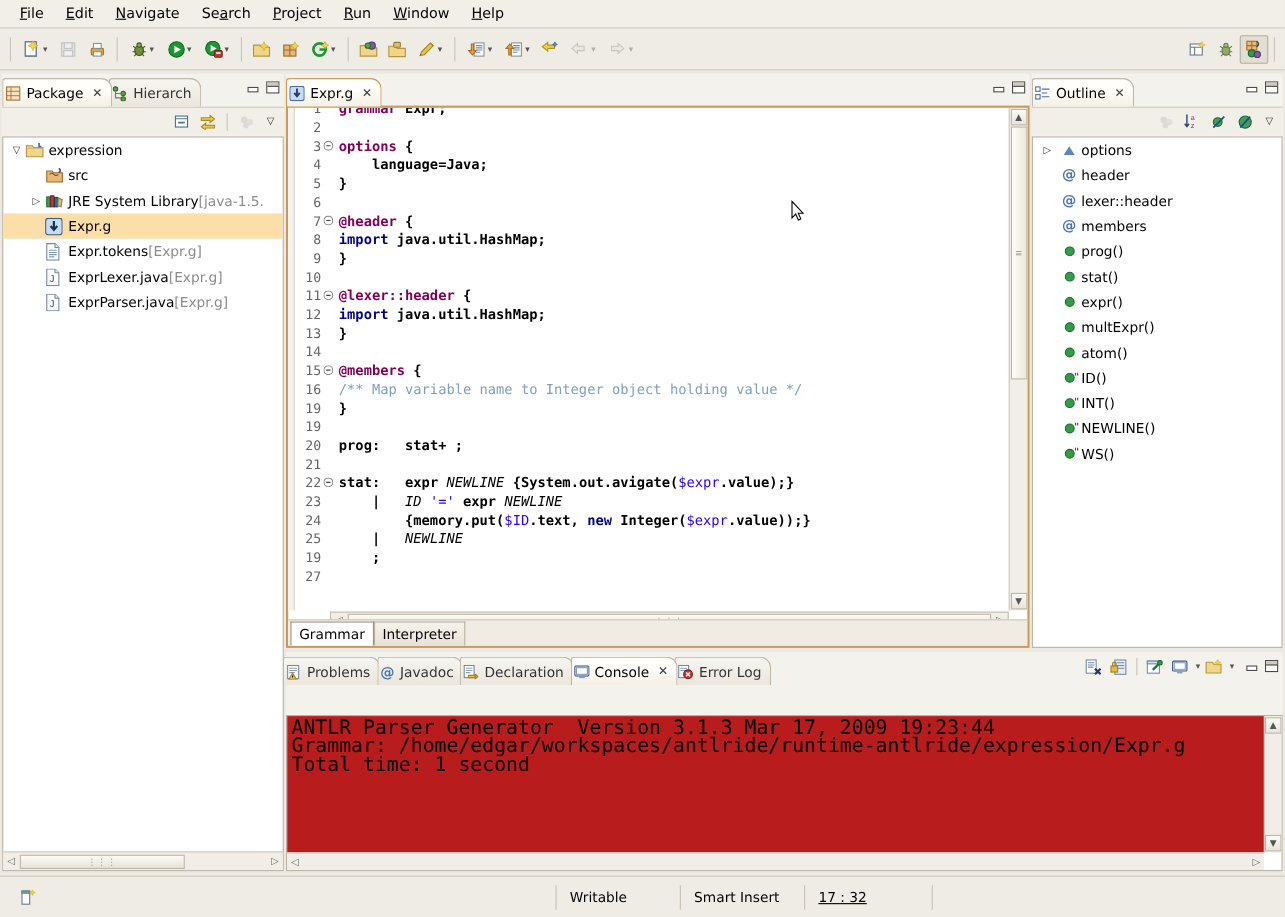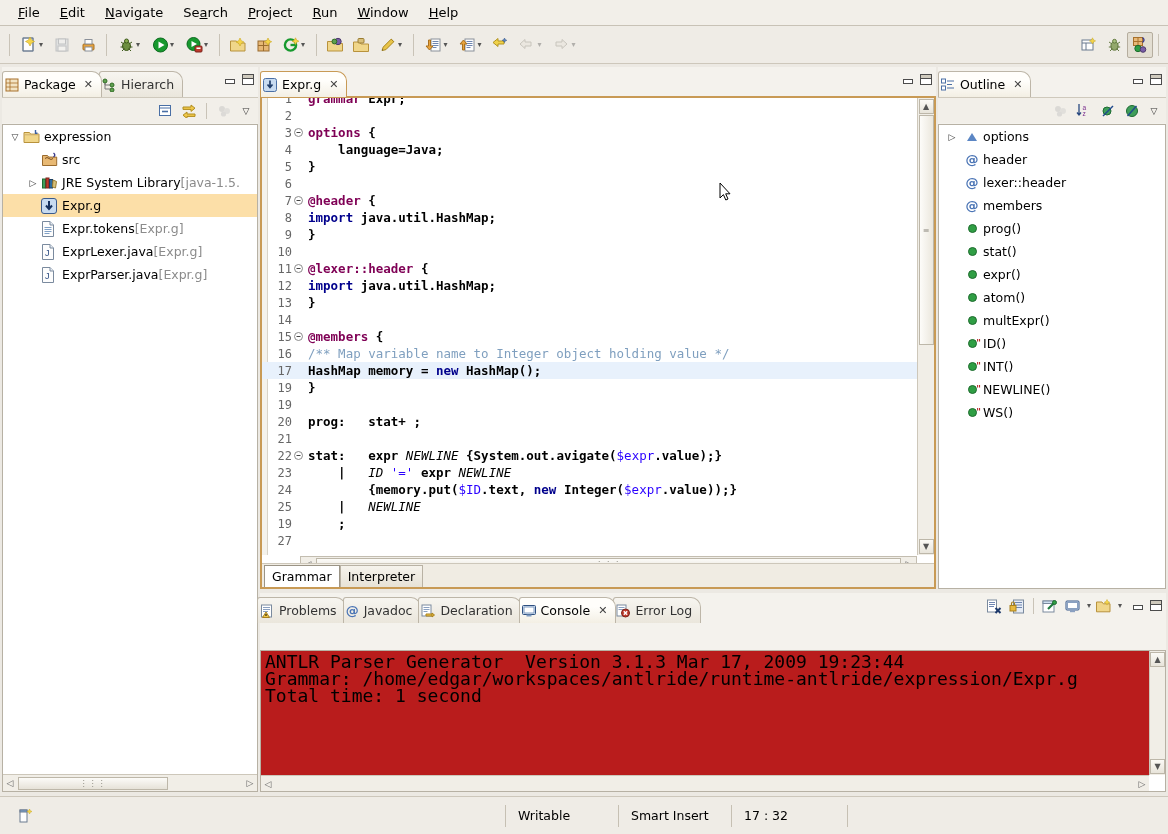--- a/index.html
+++ b/index.html
@@ -637,21 +637,20 @@
                   <path d="M2.5 4.5 h4" stroke="#444"></path>
                 </svg></span><span class="ctext"><span class="k-kw">@lexer::header</span><span class="k-plain"> {</span></span></div>
             <div class="code-line"><span class="ln">12</span><span class="fold"></span><span class="ctext"><span class="k-jkw">import</span><span class="k-plain"> java.util.HashMap;</span></span></div>
             <div class="code-line"><span class="ln">13</span><span class="fold"></span><span class="ctext"><span class="k-plain">}</span></span></div>
             <div class="code-line"><span class="ln">14</span><span class="fold"></span><span class="ctext"></span></div>
             <div class="code-line"><span class="ln">15</span><span class="fold"><svg width="9" height="9" viewBox="0 0 9 9">
                   <circle cx="4.5" cy="4.5" r="4" fill="#fff" stroke="#8a8a8a"></circle>
                   <path d="M2.5 4.5 h4" stroke="#444"></path>
                 </svg></span><span class="ctext"><span class="k-kw">@members</span><span class="k-plain"> {</span></span></div>
             <div class="code-line"><span class="ln">16</span><span class="fold"></span><span class="ctext"><span class="k-cmt">/** Map variable name to Integer object holding value */</span></span></div>
-            <div class="code-line current"><span class="ln">17</span><span class="fold"></span><span class="ctext"><span class="k-plain">HashMap memory = </span><span class="k-jkw">new</span><span class="k-plain"> HashMap();</span></span></div>
             <div class="code-line"><span class="ln">19</span><span class="fold"></span><span class="ctext"><span class="k-plain">}</span></span></div>
             <div class="code-line"><span class="ln">19</span><span class="fold"></span><span class="ctext"></span></div>
             <div class="code-line"><span class="ln">20</span><span class="fold"></span><span class="ctext"><span class="k-plain">prog:   </span><span class="k-plain">stat</span><span class="k-plain">+ ;</span></span></div>
             <div class="code-line"><span class="ln">21</span><span class="fold"></span><span class="ctext"></span></div>
             <div class="code-line"><span class="ln">22</span><span class="fold"><svg width="9" height="9" viewBox="0 0 9 9">
                   <circle cx="4.5" cy="4.5" r="4" fill="#fff" stroke="#8a8a8a"></circle>
                   <path d="M2.5 4.5 h4" stroke="#444"></path>
                 </svg></span><span class="ctext"><span class="k-plain">stat:   </span><span class="k-plain">expr </span><span class="k-tok">NEWLINE</span><span class="k-plain"> {System.out.avigate(</span><span class="k-ref">$expr</span><span class="k-plain">.value);}</span></span></div>
             <div class="code-line"><span class="ln">23</span><span class="fold"></span><span class="ctext"><span class="k-plain">    |   </span><span class="k-tok">ID</span><span class="k-plain"> </span><span class="k-str">'='</span><span class="k-plain"> expr </span><span class="k-tok">NEWLINE</span></span></div>
             <div class="code-line"><span class="ln">24</span><span class="fold"></span><span class="ctext"><span class="k-plain">        {memory.put(</span><span class="k-ref">$ID</span><span class="k-plain">.text, </span><span class="k-jkw">new</span><span class="k-plain"> Integer(</span><span class="k-ref">$expr</span><span class="k-plain">.value));}</span></span></div>
@@ -774,28 +773,28 @@
             <span class="ol-icon">
               <span class="dot-green"></span>
             </span>
             <span>expr()</span>
           </div>
           <div class="ol-row">
             <span class="ol-twisty"></span>
             <span class="ol-icon">
               <span class="dot-green"></span>
             </span>
+            <span>multExpr()</span>
+          </div>
+          <div class="ol-row">
+            <span class="ol-twisty"></span>
+            <span class="ol-icon">
+              <span class="dot-green"></span>
+            </span>
             <span>atom()</span>
-          </div>
-          <div class="ol-row">
-            <span class="ol-twisty"></span>
-            <span class="ol-icon">
-              <span class="dot-green"></span>
-            </span>
-            <span>multExpr()</span>
           </div>
           <div class="ol-row">
             <span class="ol-twisty"></span>
             <span class="ol-icon">
               <span class="dot-green"></span>
               <span class="tok-mark">"</span>
             </span>
             <span>ID()</span>
           </div>
           <div class="ol-row">
@@ -950,21 +949,21 @@
         <rect x="2" y="2" width="7" height="2" fill="#7ba3d0" stroke="#6b7b8f"></rect>
         <path d="M11.5 1 l.8 1.7 1.7 .8 -1.7 .8 -.8 1.7 -.8 -1.7 -1.7 -.8 1.7 -.8z" fill="#f5d44a" stroke="#c9a820" stroke-width=".5"></path>
       </svg>
   </span>
   <div style="flex:1"></div>
   <div class="sb-div"></div>
   <div class="sb-cell" style="width:112px;">Writable</div>
   <div class="sb-div"></div>
   <div class="sb-cell" style="width:112px;">Smart Insert</div>
   <div class="sb-div"></div>
-  <div class="sb-cell" style="width:115px;">17 : 32</div>
+  <div class="sb-cell" style="width:115px;text-decoration:underline;">17 : 32</div>
   <div class="sb-div"></div>
   <div style="flex:0 0 320px"></div>
 </div>
 
 <div id="cursor">
   <svg width="13" height="20" viewBox="0 0 13 20">
       <path d="M1 1 L1 16 L4.4 12.6 L6.8 18 L9 17 L6.7 11.8 L11 11.8 Z" fill="#fff" stroke="#000" stroke-width="1"></path>
     </svg>
 </div>
 

